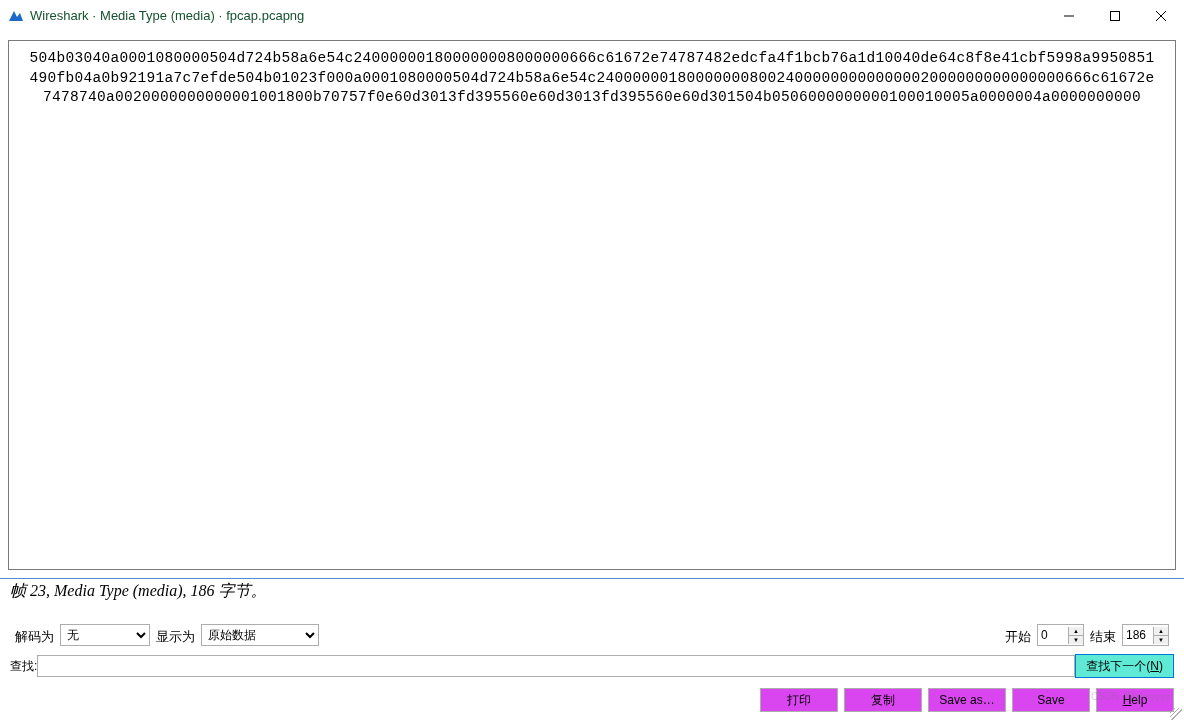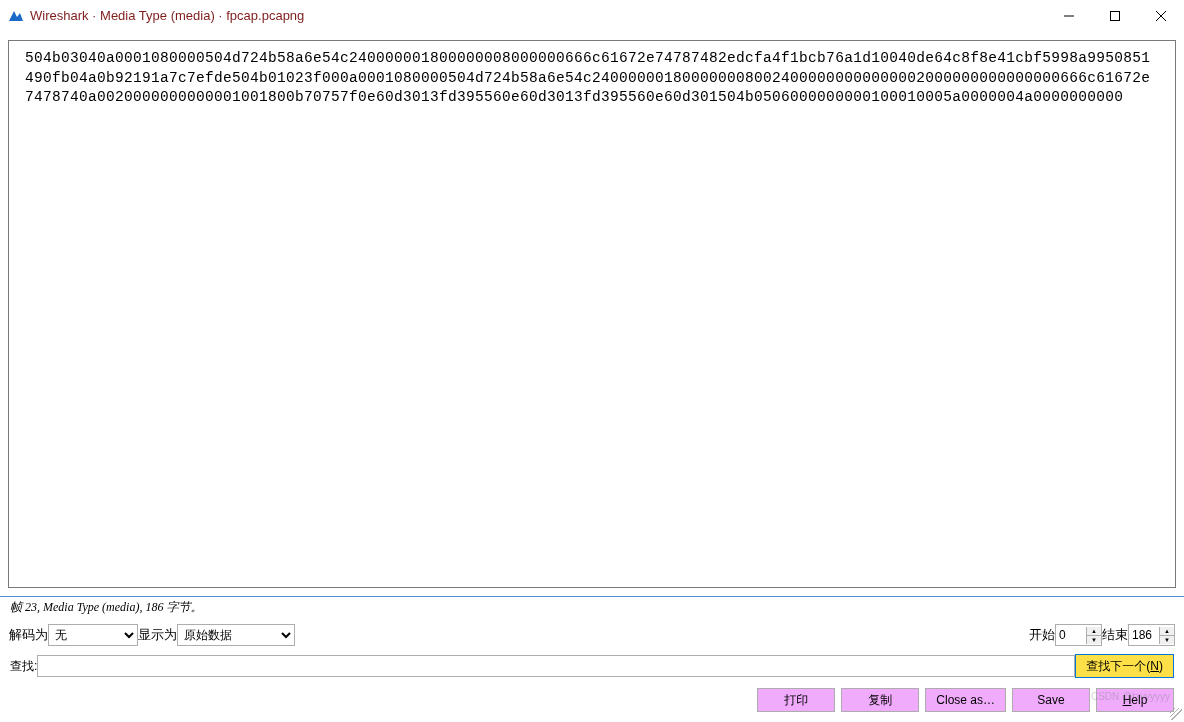--- a/index.html
+++ b/index.html
@@ -25,21 +25,21 @@
       background: #ffffff;
       border-bottom: 1px solid transparent;
     }
     .titlebar .app-icon {
       width: 16px;
       height: 16px;
       margin-right: 6px;
     }
     .titlebar .title-text {
       font-size: 13px;
-      color: #7f1d1d;
+      color: #14532d;
       flex: 1;
     }
     .window-controls {
       display: flex;
       height: 100%;
     }
     .window-controls .ctrl {
       width: 46px;
       height: 100%;
       display: flex;
@@ -49,56 +49,58 @@
       color: #000;
     }
     .ctrl svg { width: 10px; height: 10px; }
     .content-frame {
       flex: 1;
       margin: 8px;
       border: 1px solid #7a7a7a;
       background: #ffffff;
       overflow: hidden;
       padding: 8px 16px;
+      text-align: center;
     }
     .hex-content {
       font-family: "Consolas", "Courier New", monospace;
       font-size: 14.5px;
       line-height: 1.35;
       color: #000;
       word-break: break-all;
       white-space: normal;
       letter-spacing: 0.3px;
     }
     .status-line {
       padding: 2px 10px 4px 10px;
       font-family: "SimSun", serif;
-      font-size: 12px;
+      font-size: 16px;
       font-style: italic;
       color: #000;
       border-top: 1px solid #4a90d9;
     }
     .controls-row {
       display: flex;
-      align-items: center;
-      padding: 4px 9px;
+      align-items: flex-end;
+      padding: 4px 15px;
+      gap: 6px;
       font-size: 13px;
     }
     .controls-row label {
       white-space: nowrap;
     }
     select {
       font-size: 12px;
       padding: 1px 2px;
       border: 1px solid #adadad;
       background: #fff;
       height: 22px;
     }
     select.decode-select { width: 90px; }
-    select.display-select { width: 118px; }
+    select.display-select { width: 118px; margin-top: 14px; }
     .spacer { flex: 1; }
     .spin-wrap {
       display: flex;
       align-items: center;
       border: 1px solid #adadad;
       background: #fff;
       height: 22px;
     }
     .spin-wrap input {
       border: none;
@@ -132,32 +134,32 @@
       height: 22px;
       border: 1px solid #adadad;
       background: #fff;
       padding: 0 4px;
       font-size: 12px;
     }
     .btn {
       min-width: 78px;
       height: 24px;
       border: 1px solid #adadad;
-      background: #f0abfc;
+      background: #d946ef;
       font-size: 12px;
       padding: 0 10px;
       cursor: pointer;
       font-family: "SimSun", "Segoe UI", sans-serif;
       display: inline-flex;
       align-items: center;
       justify-content: center;
     }
     .btn-highlight {
       border: 1px solid #0078d7;
-      background: #fde047;
+      background: #5eead4;
       text-align: center;
     }
     .button-row {
       display: flex;
       justify-content: flex-end;
       gap: 6px;
       padding: 6px 10px 10px 10px;
     }
     .button-row .btn { min-width: 78px; }
     .underline { text-decoration: underline; }
@@ -250,19 +252,19 @@
   <label>查找:</label>
   <input type="text" value="" style="">
   <button class="btn btn-highlight">
       <span>查找下一个(<span class="underline">N</span>)</span>
     </button>
 </div>
 
 <div class="button-row">
   <button class="btn">打印</button>
   <button class="btn">复制</button>
-  <button class="btn">Close as…</button>
+  <button class="btn">Save as…</button>
   <button class="btn">Save</button>
   <button class="btn"><span class="underline">H</span>elp</button>
 </div>
 
 <div class="watermark">CSDN @tzyyyyyy</div>
 <div class="resize-grip"></div>
 
 </body></html>

